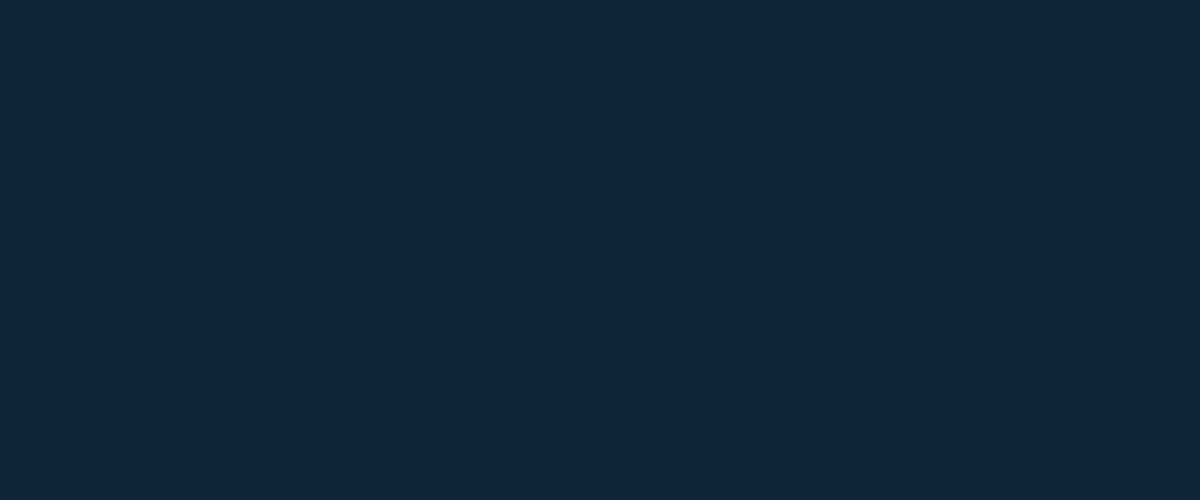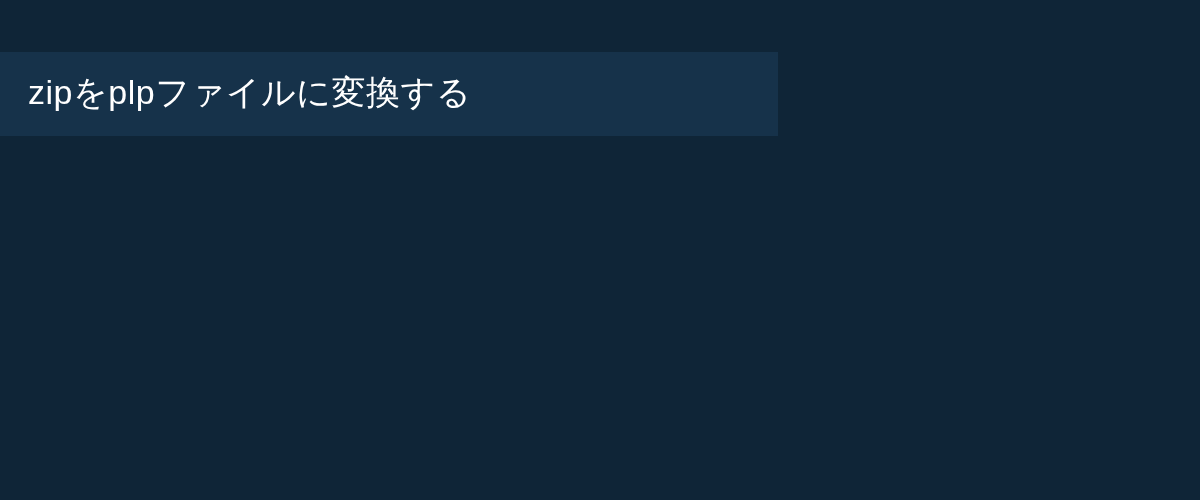--- a/index.html
+++ b/index.html
@@ -62,16 +62,13 @@
     .dropbox-icon {
       width: 32px;
       height: 32px;
       fill: #ffffff;
     }
   </style>
 </head>
 <body>
 
 <div class="panel">
-  <div class="title-bar">
-    <h1 class="title">zipをplpファイルに変換する</h1>
-  </div>
 </div>
 
 </body></html>

